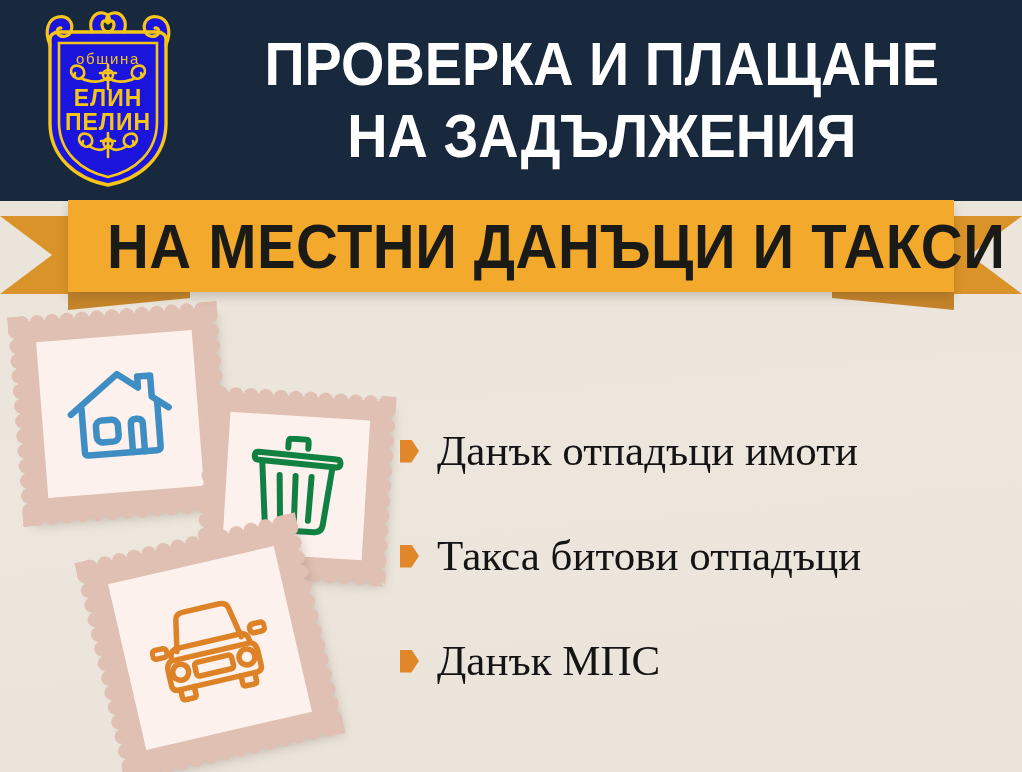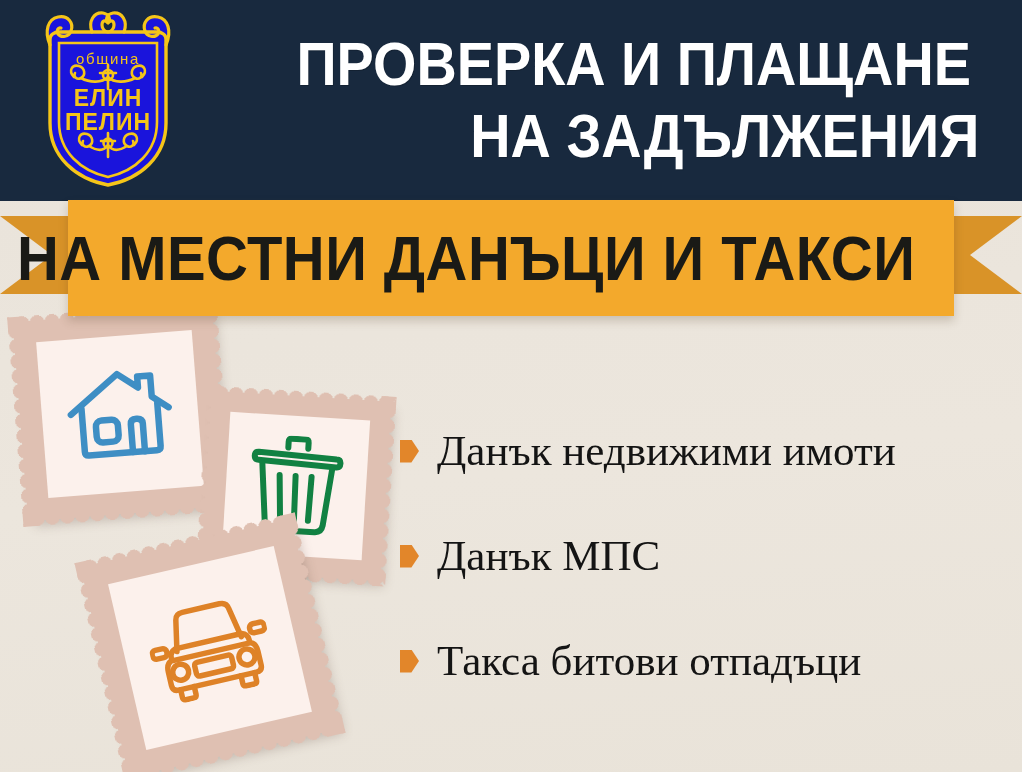--- a/index.html
+++ b/index.html
@@ -20,21 +20,21 @@
   .header{
     position:absolute; left:0; top:0; width:1022px; height:201px;
     background:#18293e;
     overflow:hidden;
   }
   .crest{
     position:absolute; left:24px; top:5px; width:168px; height:186px;
   }
   .title-wrap{
     position:absolute; left:196px; top:18px; width:812px; height:164px;
-    display:flex; flex-direction:column; align-items:flex-end; justify-content:center;
+    display:flex; flex-direction:column; align-items:center; justify-content:center;
   }
   .title-line{
     color:#ffffff;
     font-family:"Liberation Sans", sans-serif;
     font-weight:bold;
     font-size:62px;
     line-height:72px;
     letter-spacing:0px;
     transform:scaleX(0.90);
     transform-origin:center;
@@ -58,24 +58,24 @@
   }
   .ribbon-fold{
     position:absolute; top:292px; height:18px; width:122px;
     background:#c4842a;
     z-index:3;
   }
   .ribbon-fold.left{ left:68px; clip-path:polygon(0 0, 122px 0, 122px 6px, 0 18px); }
   .ribbon-fold.right{ right:68px; clip-path:polygon(0 0, 122px 0, 122px 18px, 0 6px); }
 
   .ribbon-main{
-    position:absolute; left:68px; top:200px; width:886px; height:116px;
+    position:absolute; left:68px; top:200px; width:886px; height:92px;
     background:#f3a92c;
     z-index:4;
-    display:flex; align-items:center; justify-content:flex-end;
+    display:flex; align-items:center; justify-content:flex-start;
     box-shadow:0 5px 9px rgba(80,60,30,0.22);
   }
   .ribbon-text{
     color:#1a1a16;
     font-family:"Liberation Sans", sans-serif;
     font-weight:bold;
     font-size:63px;
     line-height:66px;
     letter-spacing:0.5px;
     transform:scaleX(0.92);
@@ -248,28 +248,28 @@
           <rect x="103" y="34" width="15" height="9" rx="4"></rect>
         </g>
       </svg>
     </div>
   </div>
 
   <div class="list">
 
     <div class="list-item">
       <span class="bullet"></span>
-      <span class="list-label">Данък недвижими имоти</span>
+      <span class="list-label">Данък отпадъци имоти</span>
+    </div>
+
+    <div class="list-item">
+      <span class="bullet"></span>
+      <span class="list-label">Такса битови отпадъци</span>
     </div>
 
     <div class="list-item">
       <span class="bullet"></span>
       <span class="list-label">Данък МПС</span>
     </div>
 
-    <div class="list-item">
-      <span class="bullet"></span>
-      <span class="list-label">Такса битови отпадъци</span>
-    </div>
-
   </div>
 
 </div>
 
 </body></html>

